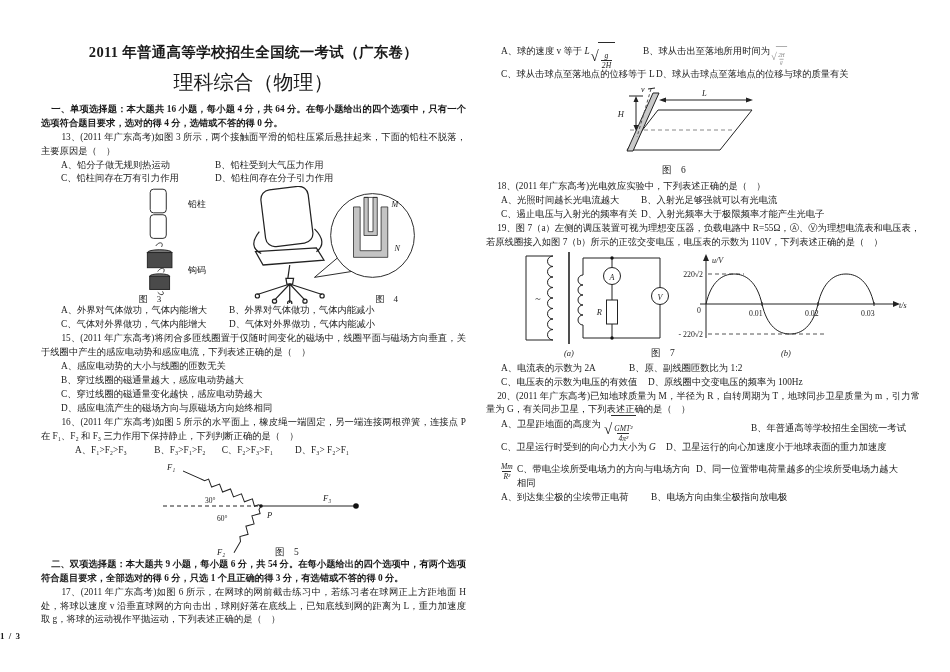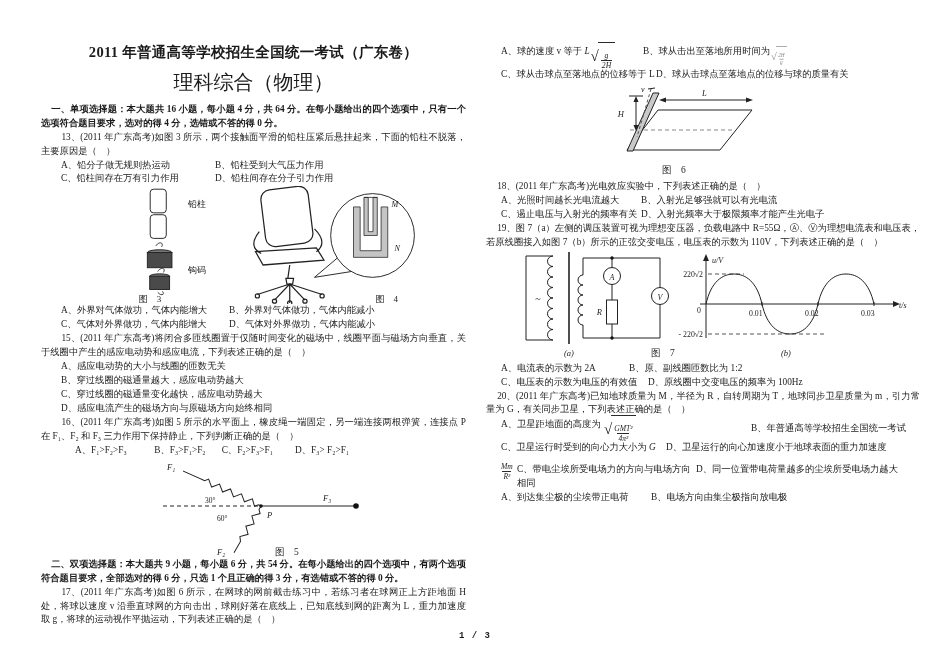--- a/index.html
+++ b/index.html
@@ -17,22 +17,22 @@
   .orow .o1{display:inline-block;flex:none}
   .colR .orow{padding-left:15px}
   .optline{padding-left:20px}
   .q16row{padding-left:34px}
   .q16row .oa{display:inline-block;width:77px}
   .q16row .ob{display:inline-block;width:65px}
   .q16row .oc{display:inline-block;width:71px}
   svg{display:block;font-family:inherit}
   svg text{fill:#1b1b1b}
   .figrow{display:flex;margin-left:60px}
-  .pageno{position:absolute;left:0;right:0;top:630px;text-align:center;font-size:9px;
-          font-family:Liberation Mono, monospace;font-weight:700;letter-spacing:1px}
+  .pageno{position:absolute;left:0;right:0;top:630px;text-align:left;font-size:9px;
+          font-family:Liberation Serif, serif;font-weight:700;letter-spacing:1px}
   
   .fsqrt{display:inline-flex;align-items:stretch;vertical-align:-7px;margin:0 1px}
   .fsqrt .sign{font-size:15px;line-height:1;align-self:center;margin-right:-1px;font-style:normal}
   .fsqrt .under{border-top:1px solid #2a2a2a;padding:1px 3px 0}
   .sfrac{display:inline-flex;flex-direction:column;align-items:center;font-size:7.6px;line-height:1.2;font-style:italic;vertical-align:-5px}
   .sfrac .den{border-top:.8px solid #2a2a2a;padding:0 1px}
   .tinyf{transform:scale(.7);transform-origin:left center;opacity:.55;margin-left:1px}
   i{font-style:italic}
 </style>
 </head>

